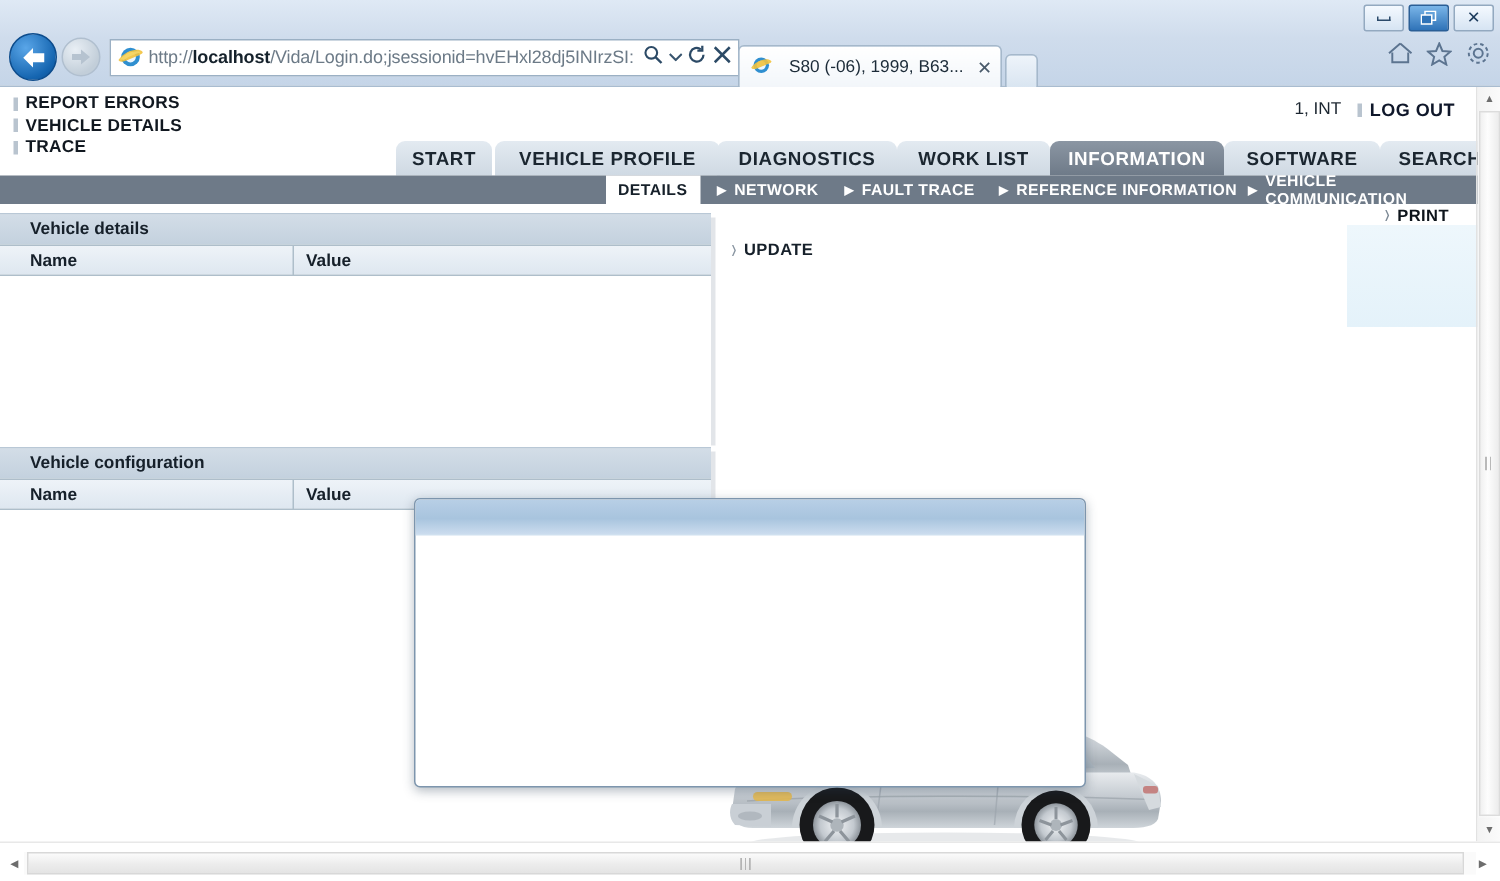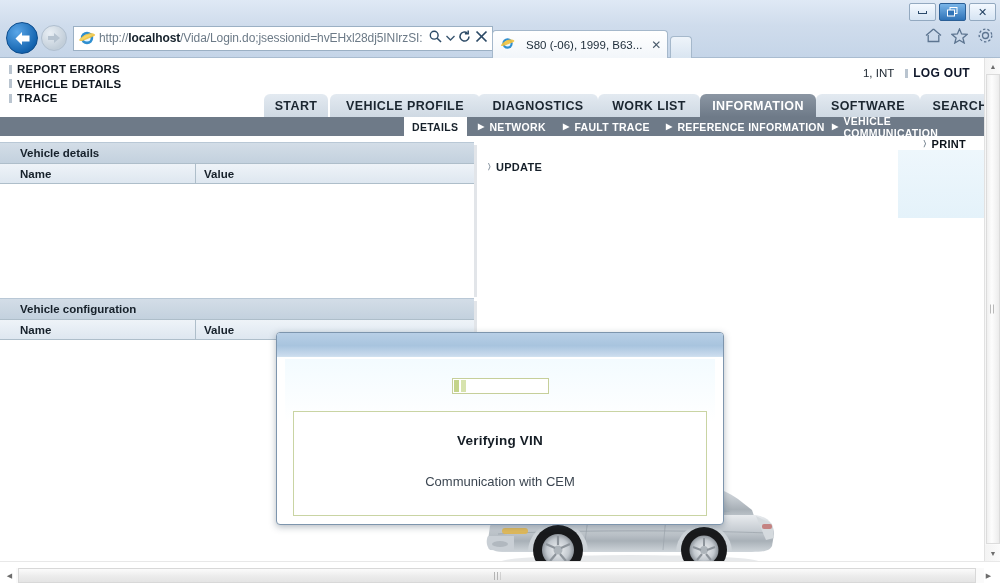--- a/index.html
+++ b/index.html
@@ -615,30 +615,20 @@
             <path d="M224 72 L224 80 M235 81 L227 84 M231 94 L226 88 M217 94 L222 88 M213 81 L221 84"></path>
           </g>
 
           <path d="M276 50 L292 58 L294 72 L286 74 L280 60 Z" fill="#d5dade"></path>
           <rect x="282" y="58" width="10" height="5" rx="2" fill="#b94a44" opacity="0.6"></rect>
         </svg>
       </div>
 
       <div class="modal">
         <div class="modal-title"></div>
-        <div class="modal-body">
-          <div class="progress">
-            <span class="pseg"></span>
-            <span class="pseg b"></span>
-          </div>
-          <div class="msgbox">
-            <div class="msg-title">Verifying VIN</div>
-            <div class="msg-sub">Communication with CEM</div>
-          </div>
-        </div>
       </div>
 
     </div>
   </div>
 
   <div class="vscroll">
     <div class="vs-up">▲</div>
     <div class="vs-thumb">
       <span class="vs-grip"></span>
     </div>

